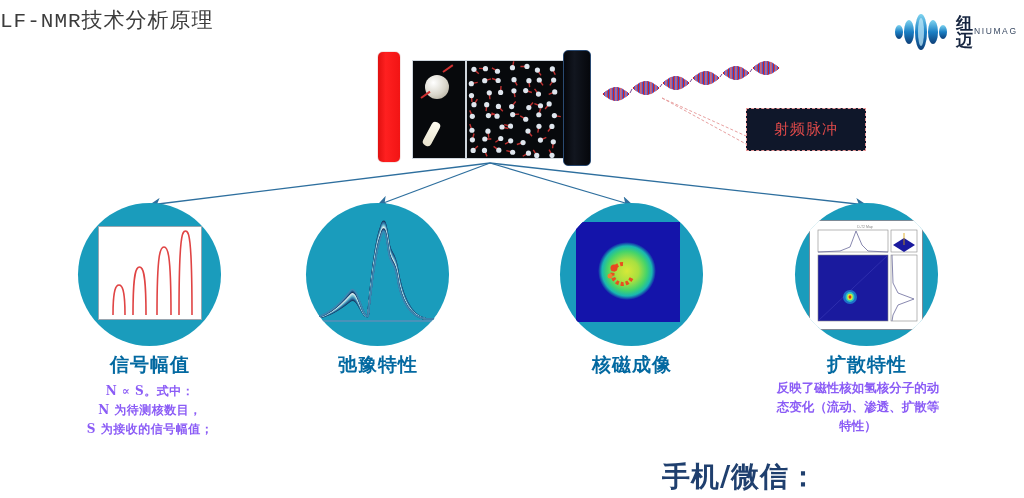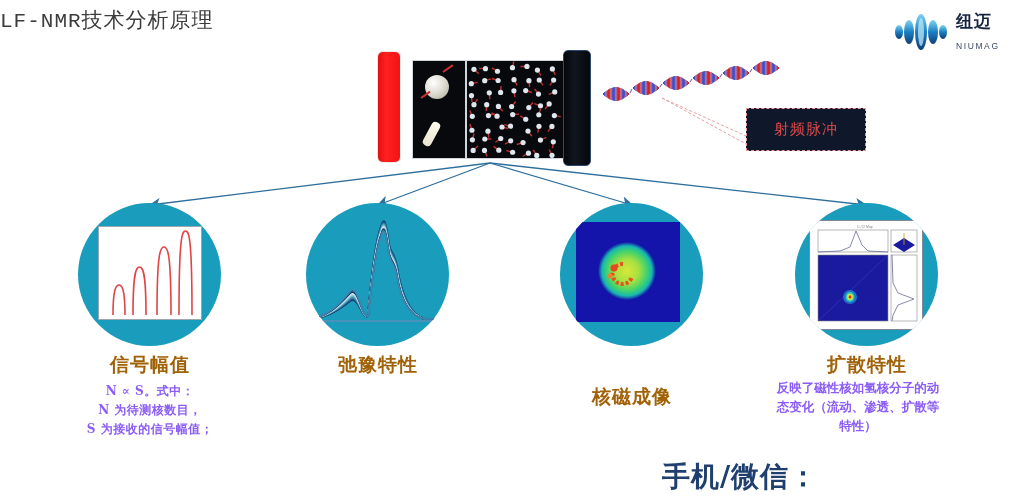--- a/index.html
+++ b/index.html
@@ -14,21 +14,21 @@
   
   .title{
     position:absolute;left:0;top:6px;width:1024px;
     font-size:21px;color:#3c3c3c;letter-spacing:1px;
     font-family:Liberation Mono, monospace;
   }
 
   
   .logo{position:absolute;right:14px;top:10px;width:118px;height:44px;display:flex;align-items:center;gap:6px;}
   .logo-mark{width:58px;height:40px;position:relative;flex:0 0 auto;}
-  .logo-text{display:flex;flex-direction:column;line-height:1;}
+  .logo-text{display:flex;flex-direction:row;line-height:1;}
   .logo-cn{font-size:17px;font-weight:bold;color:#15243f;letter-spacing:1px;
            font-family:"DejaVu Sans","Liberation Sans",sans-serif;}
   .logo-en{font-size:8.5px;color:#3a4a63;letter-spacing:1.6px;margin-top:12px;
            font-family:"Liberation Sans",sans-serif;}
 
   
   .magnet{position:absolute;border-radius:5px;}
   .magnet-left{left:378px;top:52px;width:22px;height:110px;
     background:linear-gradient(90deg,#e01010,#ff2020 35%,#f21414);
     box-shadow:0 0 1px #900;}
@@ -71,33 +71,33 @@
   .c4{left:795px;top:203px;width:143px;height:143px;}
 
   .inner-box{position:absolute;background:#ffffff;border:1px solid #9aa6b0;}
   .peaks-box{left:20px;top:23px;width:102px;height:92px;}
 
   .mri-box{left:16px;top:19px;width:104px;height:100px;background:#1414aa;border:none;}
   .diff-box{left:14px;top:17px;width:112px;height:108px;background:#ffffff;border:1px solid #7d8a96;}
 
   
   .label-head{
-    position:absolute;text-align:center;font-size:19px;font-weight:bold;color:#a16207;
+    position:absolute;text-align:center;font-size:19px;font-weight:bold;color:#0369a1;
     font-family:Liberation Serif, serif;letter-spacing:1px;
   }
   .label-body{
     position:absolute;text-align:center;font-size:12.5px;color:#8b5cf6;line-height:19px;
     font-family:"DejaVu Serif","Liberation Serif",serif;
   }
 
   .l1h{left:40px;top:352px;width:220px;}
   .l1b{left:30px;top:382px;width:240px;font-weight:bold;font-size:12px;letter-spacing:.5px;}
   .l2h{left:268px;top:352px;width:220px;}
   .l2b{left:278px;top:380px;width:200px;}
-  .l3h{left:522px;top:352px;width:220px;margin-top:32px;}
+  .l3h{left:522px;top:352px;width:220px;}
   .l3b{left:540px;top:380px;width:186px;}
   .l4h{left:757px;top:352px;width:220px;}
   .l4b{left:748px;top:378px;width:220px;font-weight:bold;}
 
   
   .phone{
     position:absolute;left:560px;top:458px;width:360px;text-align:center;
     font-size:28px;font-weight:bold;color:#1f3f6e;letter-spacing:1px;
     font-family:"DejaVu Serif","Liberation Serif",serif;
   }

